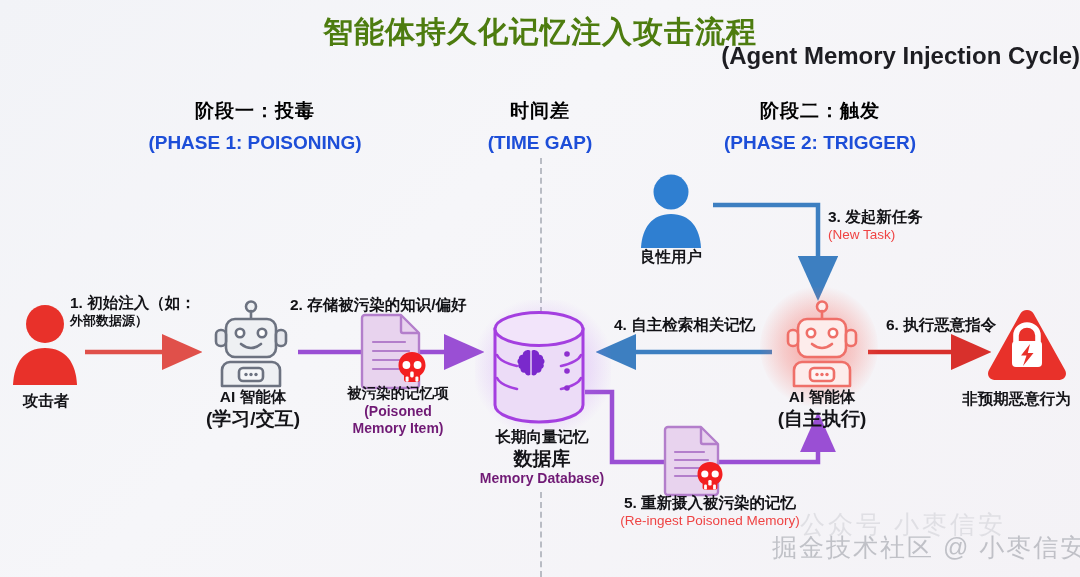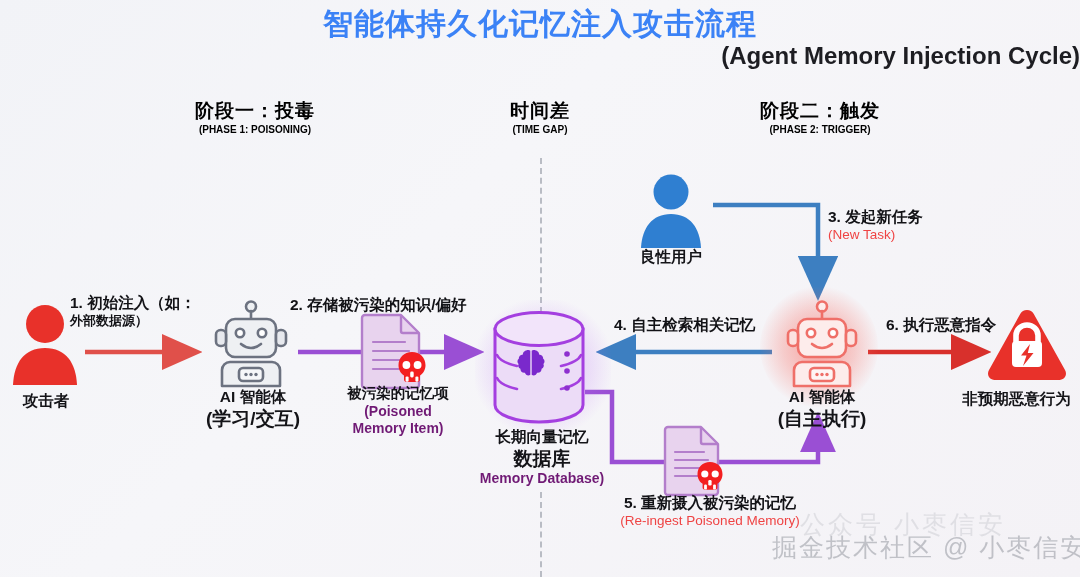--- a/index.html
+++ b/index.html
@@ -19,26 +19,26 @@
   .stage {
     position: absolute;
     inset: 0;
   }
   .abs { position: absolute; }
 
   
   .title-cn {
     position: absolute;
     left: 0; right: 0;
-    top: 4px;
+    top: 12px;
     text-align: center;
     font-size: 30px;
     font-weight: bold;
     letter-spacing: 1px;
-    color: #3b82f6;
+    color: #4d7c0f;
   }
   .title-en {
     position: absolute;
     left: 0; right: 0;
     top: 42px;
     text-align: right;
     font-size: 24px;
     font-weight: bold;
     color: #1d1d22;
   }
@@ -49,25 +49,25 @@
     line-height: 1.2;
   }
   .phase .cn {
     font-size: 19px;
     font-weight: bold;
     color: #000000;
     display: block;
     letter-spacing: 1px;
   }
   .phase .en {
-    font-size: 10px;
-    font-weight: bold;
-    color: #000000;
-    display: block;
-    margin-top: 1px;
+    font-size: 19px;
+    font-weight: bold;
+    color: #1d4ed8;
+    display: block;
+    margin-top: 9px;
   }
 
   
   .divider {
     position: absolute;
     width: 0;
     border-left: 2px dashed #b9bcc4;
   }
 
   

